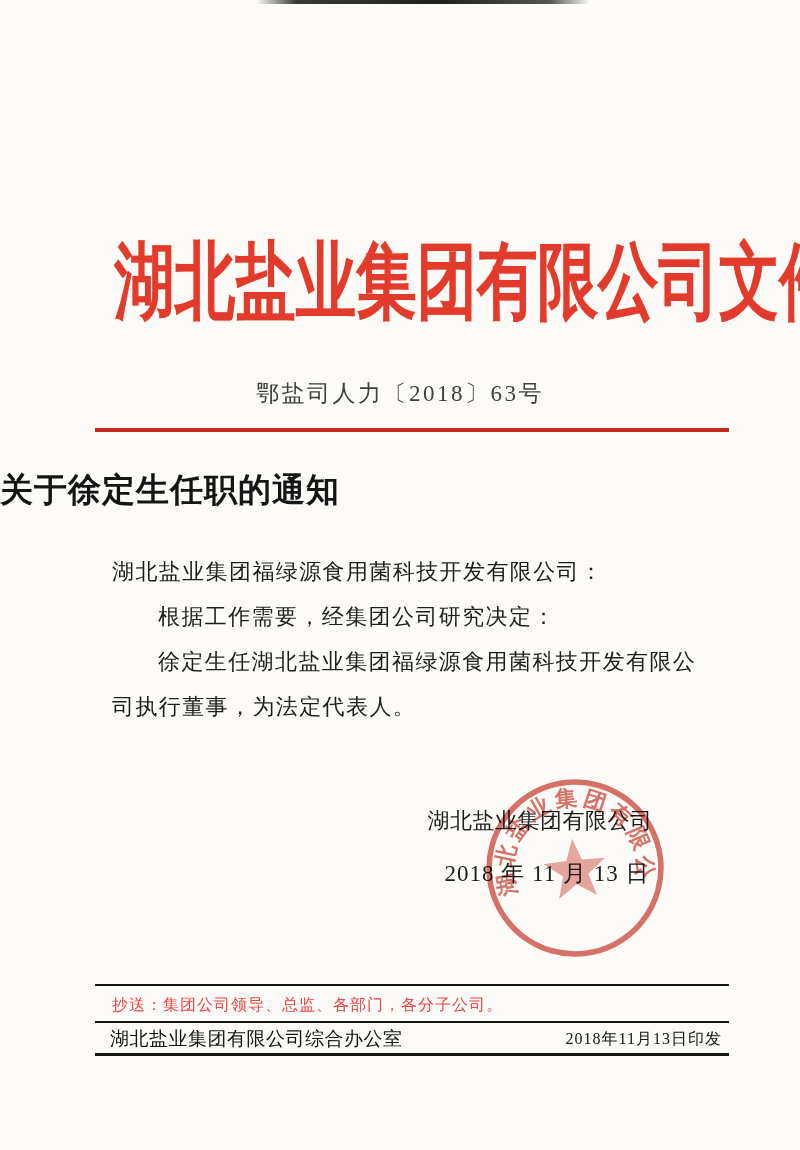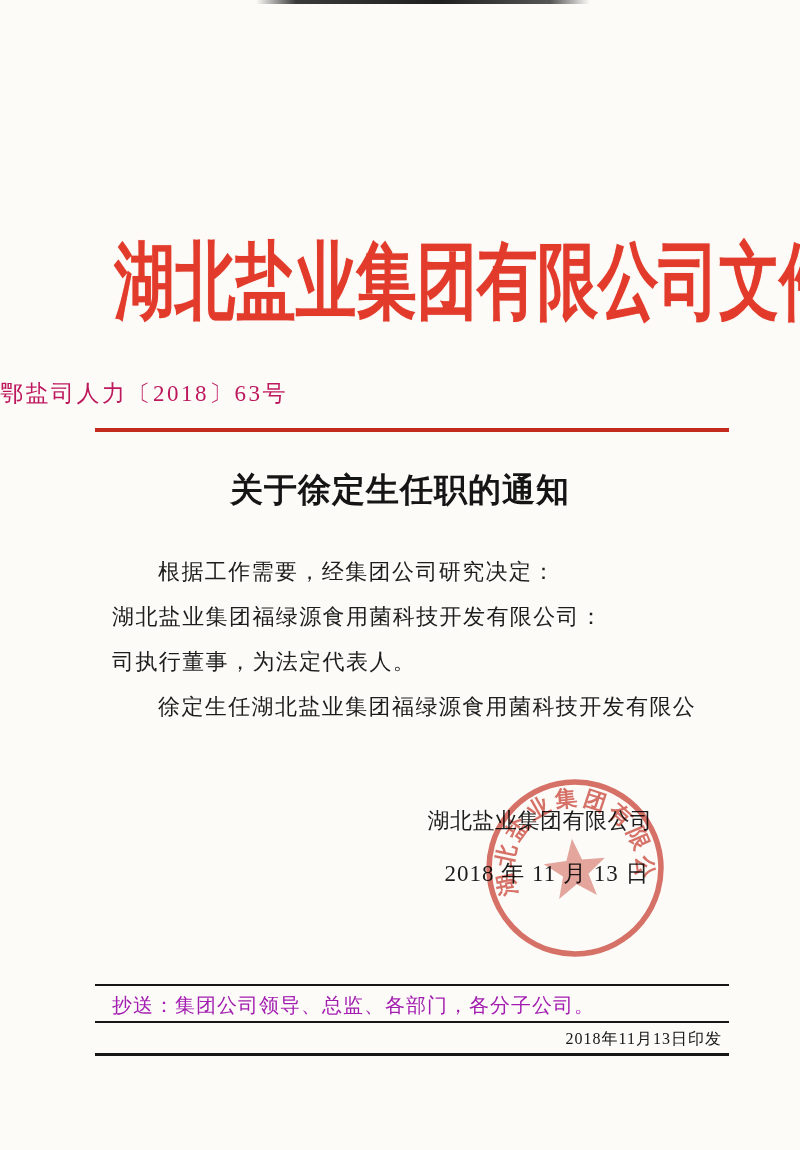--- a/index.html
+++ b/index.html
@@ -24,31 +24,31 @@
     text-align:center;
     font-size:84px;font-weight:bold;line-height:96px;
     color:#e23b2b;
     transform:scaleX(0.72);
     transform-origin:51% 50%;
     white-space:nowrap;
     text-shadow:0 0 1px rgba(226,59,43,.55);
   }
   .doc-number{
     position:absolute;top:378px;left:0;width:800px;
-    text-align:left;
-    font-size:23px;color:#be185d;letter-spacing:2.5px;
+    text-align:center;
+    font-size:23px;color:#404040;letter-spacing:2.5px;
     white-space:nowrap;
   }
   .red-divider{
     position:absolute;top:428px;left:95px;width:634px;height:4px;
     background:#c32b1d;
   }
   .notice-title{
     position:absolute;top:468px;left:0;width:800px;margin:0;
-    text-align:center;
+    text-align:left;
     font-size:33px;font-weight:900;color:#151515;letter-spacing:1px;
     white-space:nowrap;
   }
   .body-block{
     position:absolute;top:549px;left:112px;width:580px;
     font-size:22px;color:#1d1d1d;letter-spacing:1.4px;
   }
   .body-line{height:45px;line-height:45px;white-space:nowrap;}
   .body-line.indent{padding-left:46px;}
   .signature{
@@ -66,21 +66,21 @@
   .seal text{
     font-family:"Liberation Serif","DejaVu Serif",serif;
     font-size:22px;font-weight:bold;letter-spacing:4px;
   }
   .footer-line{position:absolute;left:95px;width:634px;background:#161616;}
   .fl-1{top:984px;height:2px;}
   .fl-2{top:1021px;height:2px;}
   .fl-3{top:1053px;height:3px;}
   .cc-line{
     position:absolute;top:991px;left:112px;
-    font-size:20px;color:#a21caf;letter-spacing:1px;line-height:28px;
+    font-size:16px;color:#ef4444;letter-spacing:1px;line-height:28px;
     white-space:nowrap;
   }
   .issuer{
     position:absolute;top:1027px;left:110px;
     font-size:19px;color:#141414;letter-spacing:0.5px;line-height:24px;
     white-space:nowrap;
   }
   .issue-date{
     position:absolute;top:1027px;right:78px;
     font-size:16px;color:#141414;letter-spacing:1px;line-height:24px;
@@ -96,24 +96,24 @@
 
   <div class="letterhead">湖北盐业集团有限公司文件</div>
 
   <div class="doc-number">鄂盐司人力〔2018〕63号</div>
 
   <div class="red-divider"></div>
 
   <h1 class="notice-title">关于徐定生任职的通知</h1>
 
   <div class="body-block">
+    <div class="body-line">湖北盐业集团福绿源食用菌科技开发有限公司：</div>
     <div class="body-line indent">根据工作需要，经集团公司研究决定：</div>
-    <div class="body-line">湖北盐业集团福绿源食用菌科技开发有限公司：</div>
+    <div class="body-line indent">徐定生任湖北盐业集团福绿源食用菌科技开发有限公</div>
     <div class="body-line">司执行董事，为法定代表人。</div>
-    <div class="body-line indent">徐定生任湖北盐业集团福绿源食用菌科技开发有限公</div>
   </div>
 
   <div class="signature">
     <div class="sig-company">湖北盐业集团有限公司</div>
     <div class="sig-date">2018 年 11 月 13 日</div>
   </div>
 
   <svg class="seal" viewBox="0 0 178 178" xmlns="http://www.w3.org/2000/svg">
     <circle cx="89" cy="89" r="85" fill="none" stroke-width="5.5" stroke-opacity="0.8" stroke="#c8372a"></circle>
     <polygon points="89,60 96.8,81.3 119.4,82.1 101.6,96.1 107.8,117.9 89,105.2 70.2,117.9 76.4,96.1 58.6,82.1 81.2,81.3" fill-opacity="0.5" stroke-width="1" stroke-opacity="0.6" fill="#c8372a"></polygon>
@@ -124,18 +124,19 @@
       <textPath href="#sealArc" startOffset="2">湖北盐业集团有限公司</textPath>
     </text>
   </svg>
 
   <div class="footer-line fl-1"></div>
 
   <div class="cc-line">抄送：集团公司领导、总监、各部门，各分子公司。</div>
 
   <div class="footer-line fl-2"></div>
 
+  <div class="issuer">湖北盐业集团有限公司综合办公室</div>
 
   <div class="issue-date">2018年11月13日印发</div>
 
   <div class="footer-line fl-3"></div>
 
 </div>
 
 </body></html>

